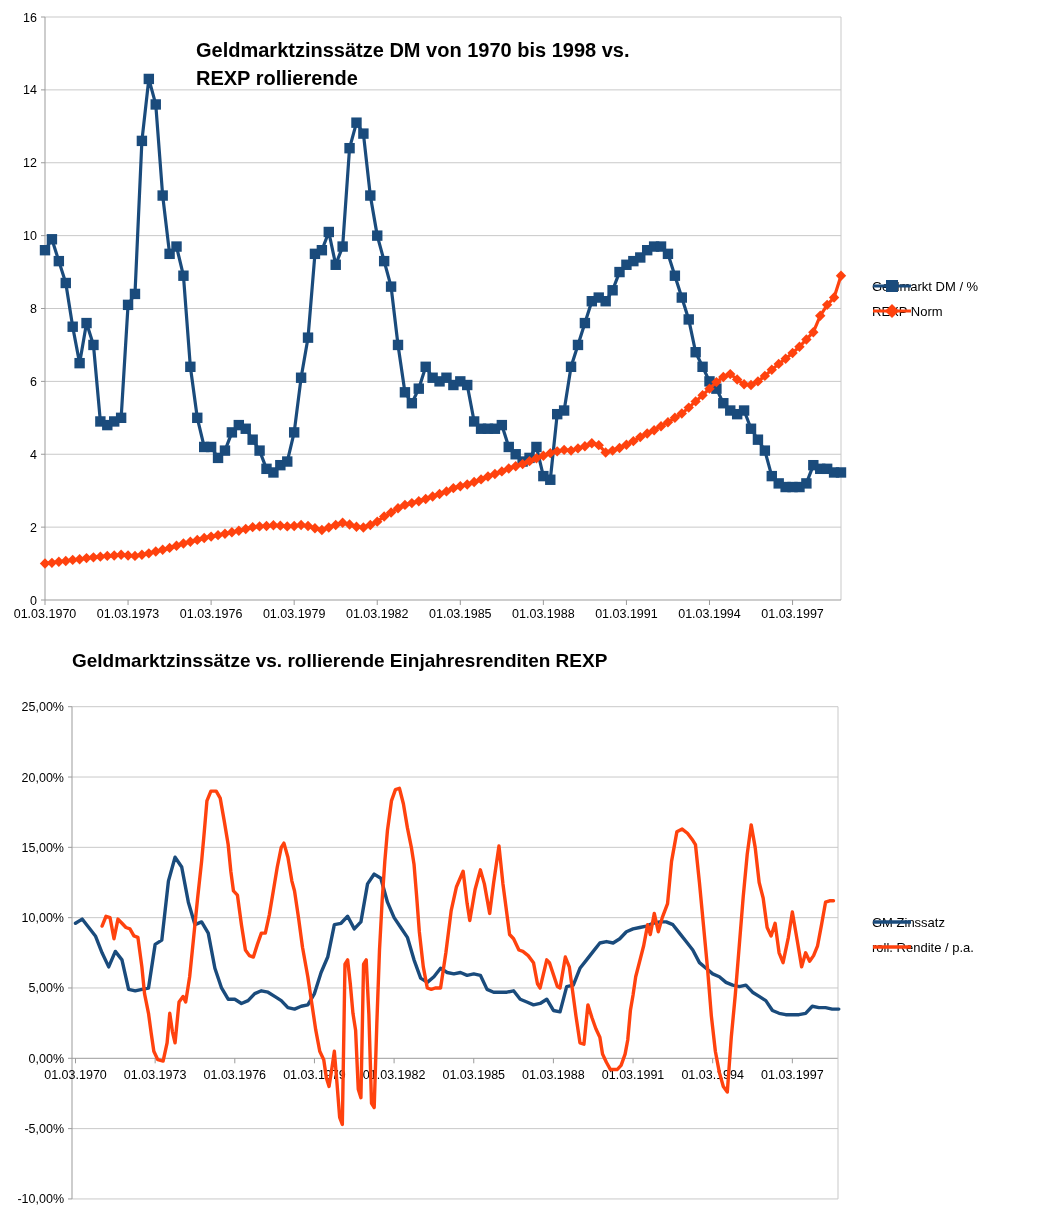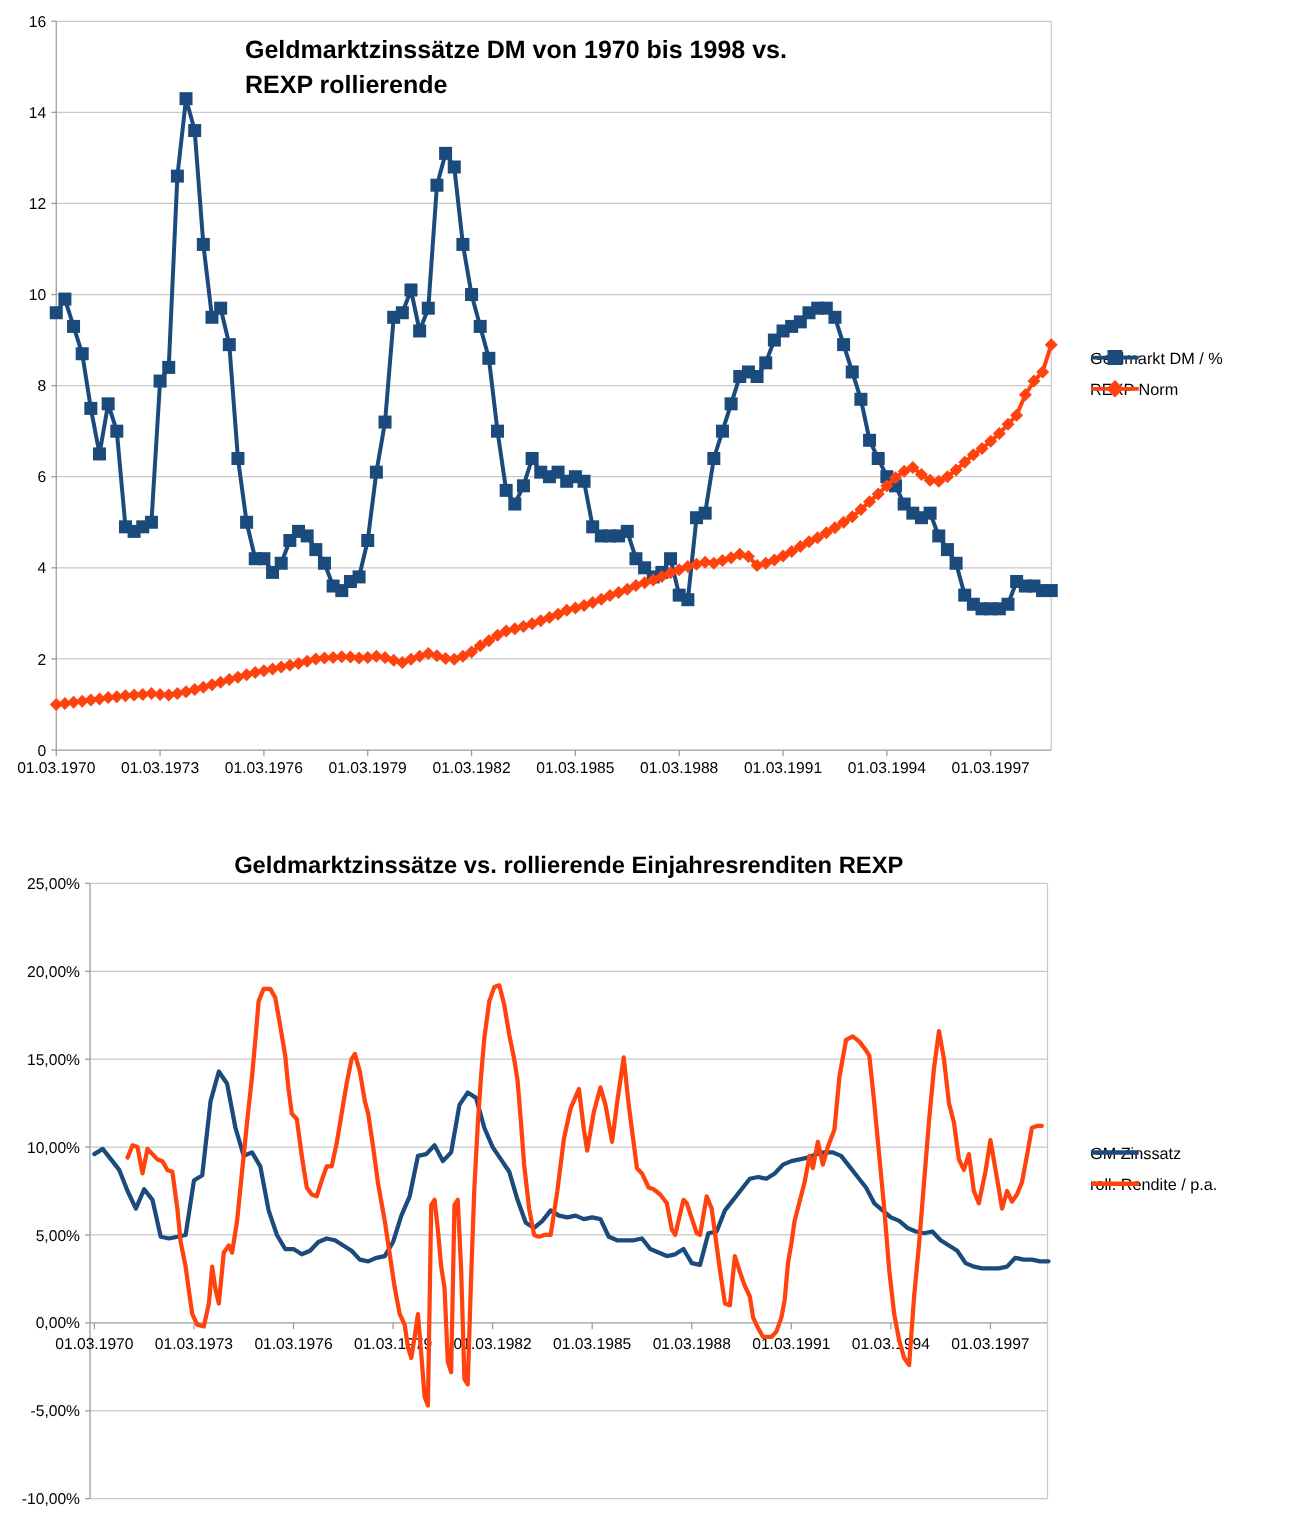--- a/index.html
+++ b/index.html
@@ -1,22 +1,22 @@
 <!DOCTYPE html>
 <html><head>
 <meta charset="utf-8">
 <style>
   html,body{margin:0;padding:0;background:#ffffff;}
   .canvas{position:relative;width:1038px;height:1214px;background:#ffffff;overflow:hidden;
           font-family:"Liberation Sans", sans-serif;}
   svg{position:absolute;left:0;}
-  .chart-title-top{position:absolute;left:196px;top:26px;font-size:20px;font-weight:bold;
+  .chart-title-top{position:absolute;left:196px;top:36px;font-size:20px;font-weight:bold;
                    color:#000;line-height:28px;white-space:nowrap;}
-  .chart-title-bottom{position:absolute;left:72px;top:650px;width:766px;text-align:center;
-                      font-size:19px;font-weight:bold;color:#000;white-space:nowrap;margin-top:32px;}
+  .chart-title-bottom{position:absolute;left:72px;top:650px;width:766px;text-align:left;
+                      font-size:19px;font-weight:bold;color:#000;white-space:nowrap;}
   .legend{position:absolute;left:872px;display:flex;flex-direction:column;gap:7px;}
   .legend-top{top:277px;}
   .legend-bottom{top:913px;}
   .legend-item{display:flex;align-items:center;gap:3px;height:18px;}
   .legend-label{font-size:13px;color:#000;white-space:nowrap;}
 </style>
 </head>
 <body>
 
 <div class="canvas">

